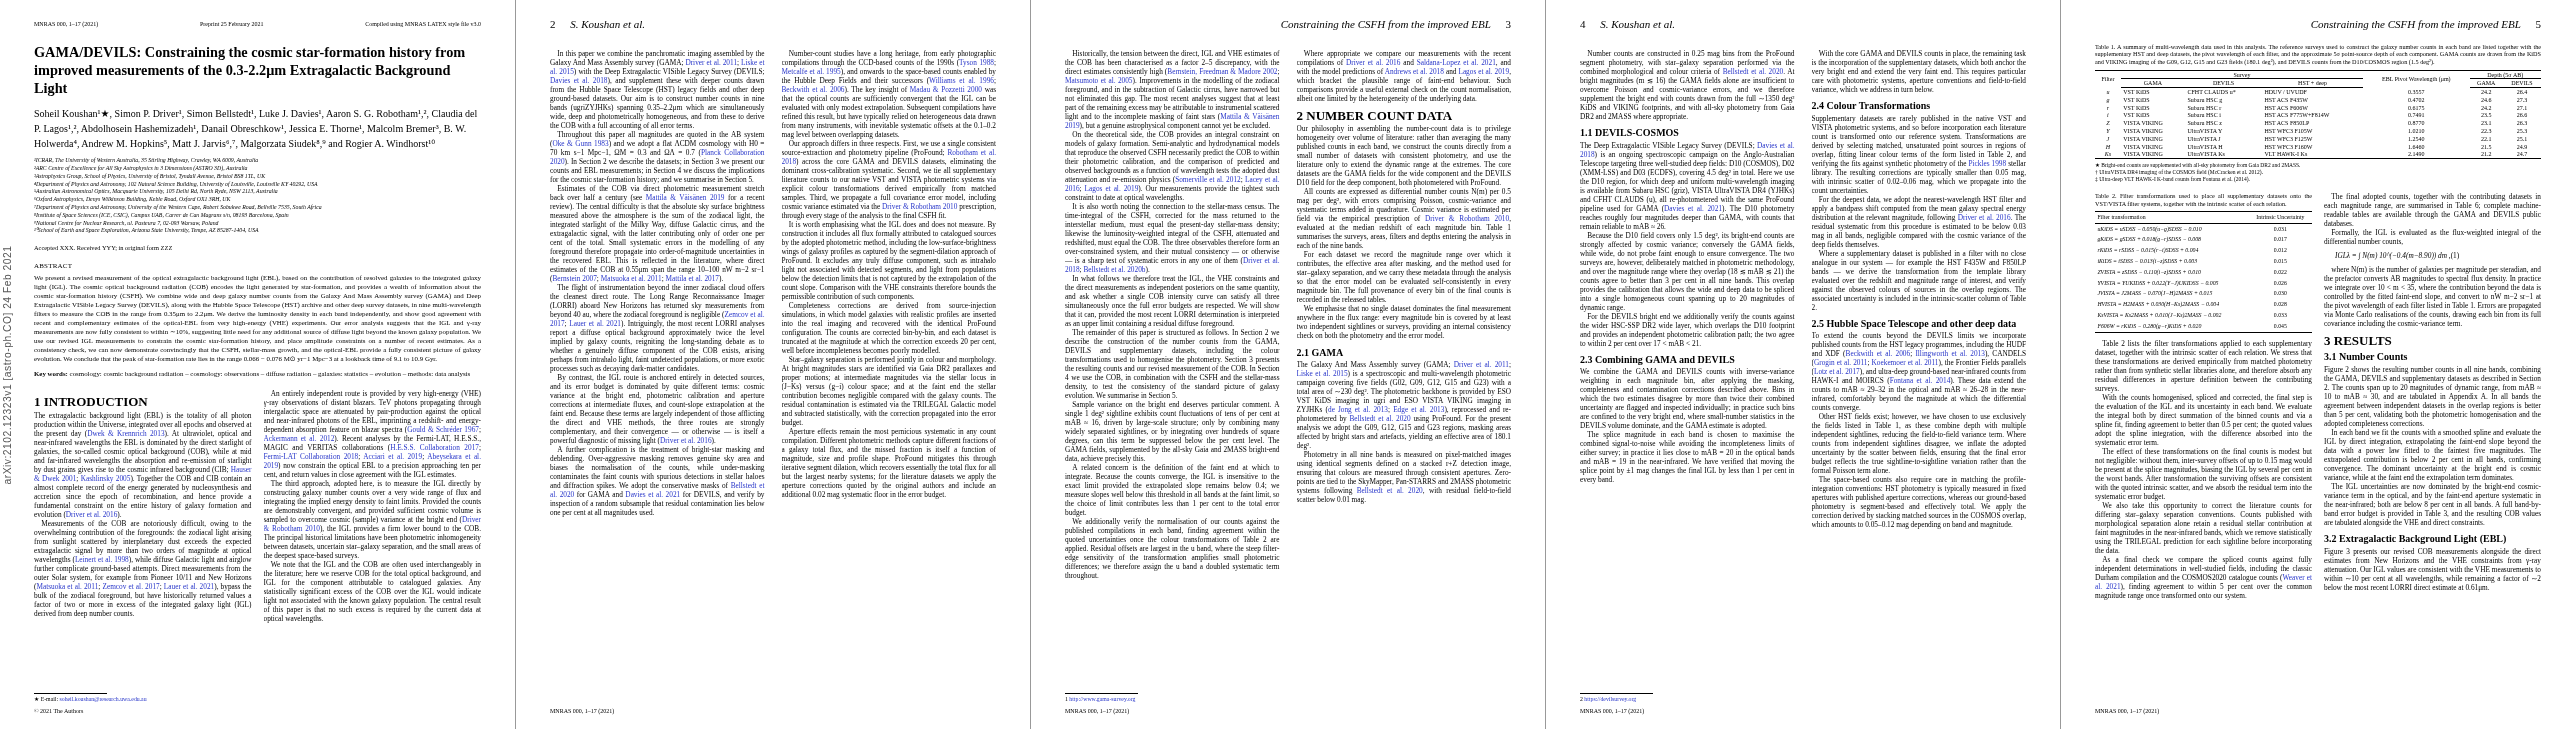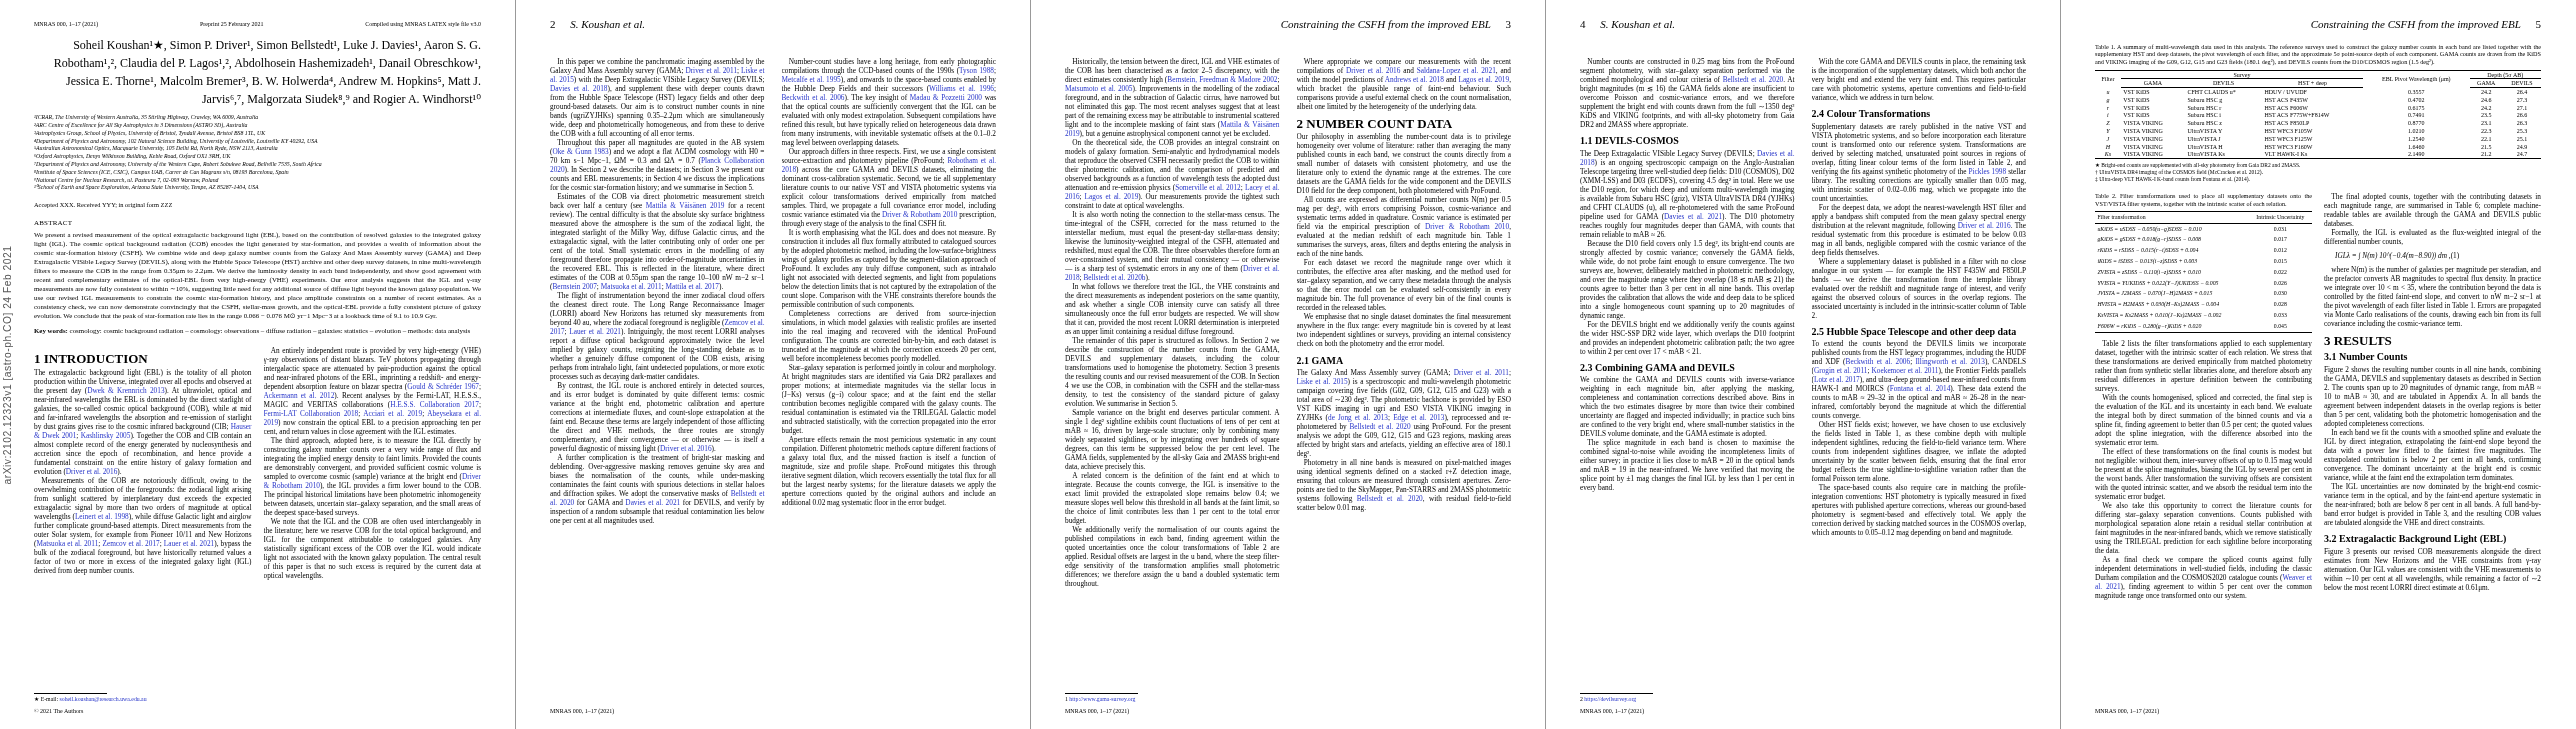--- a/index.html
+++ b/index.html
@@ -5,21 +5,21 @@
   html,body { margin:0; padding:0; background:#777; }
   .spread { display:flex; width:2576px; height:729px; background:#fff; }
   .page { position:relative; width:515px; height:729px; box-sizing:border-box;
           background:#fff; overflow:hidden; padding:20.7px 34px 0 34px;
           font-family:"Liberation Serif", serif; color:#000; }
   .page + .page { border-left:0.6px solid #999; }
 
   
   .masthead { display:flex; justify-content:space-between; font-size:6px; }
   .title { font-size:14.3px; font-weight:bold; line-height:1.26; margin:16px 0 0 0; }
-  .authors { margin-top:9.7px; font-size:12px; line-height:1.5;text-align:right; }
+  .authors { margin-top:9.7px; font-size:10px; line-height:1.5; }
   .affils { margin-top:6px; font-size:5.8px; font-style:italic; line-height:1.34; }
   .dates { margin-top:8.5px; font-size:6.4px; }
   .abs-head { margin-top:11px; font-size:7px; font-weight:normal; letter-spacing:0.2px; }
   .abstract { margin-top:3.6px; font-size:6.9px; line-height:9px; text-align:justify; }
   .keywords { margin-top:7.3px; font-size:6.9px; line-height:8.8px; text-align:justify; }
   .kw-label { font-weight:bold; }
   .arxiv-stamp { position:absolute; left:2.4px; top:50%;
                  transform:translateY(-50%) rotate(180deg);
                  writing-mode:vertical-rl; white-space:nowrap;
                  font-family:"Liberation Sans", sans-serif;
@@ -31,21 +31,21 @@
   .runhead.even .pn { margin-right:12px; }
   .runhead.odd { text-align:right; }
   .runhead.odd .pn { margin-left:12px; }
   .pagefoot { position:absolute; left:34px; bottom:14.6px; font-size:6px; }
 
   
   .cols { display:flex; gap:12px; margin-top:9.7px; }
   .col { width:218px; overflow:hidden; text-align:justify;
          font-size:7.3px; line-height:9px; }
   .p1cols .col { height:265px; }
-  .tall { margin-top:36px;gap:17px; }
+  .tall { margin-top:28px;gap:17px; }
   .tall .col { height:642px; }
   .p5cols { margin-top:8.5px; }
   .p5cols .col { height:493px; }
   .flow-p { margin:0; text-indent:7.3px; }
   .flow-p.noindent { text-indent:0; }
   .flow-h1 { font-weight:bold; font-size:13px; margin:8.5px 0 4.3px 0; text-align:left; }
   .flow-h2 { font-weight:bold; font-size:10px; margin:7.3px 0 3.6px 0; text-align:left; }
   .flow-eq { display:flex; align-items:center;
              margin:4.9px 0; padding-left:11px; font-style:italic; }
   .flow-eq .eqnum { font-style:normal; }
@@ -80,20 +80,21 @@
 
 <div class="spread">
 
   <div class="page">
     <div class="arxiv-stamp">arXiv:2102.12323v1  [astro-ph.CO]  24 Feb 2021</div>
     <div class="masthead">
       <span>MNRAS 000, 1–17 (2021)</span>
       <span>Preprint 25 February 2021</span>
       <span>Compiled using MNRAS LATEX style file v3.0</span>
     </div>
+    <h1 class="title">GAMA/DEVILS: Constraining the cosmic star-formation history from improved measurements of the 0.3-2.2μm Extragalactic Background Light</h1>
     <div class="authors">Soheil Koushan¹★, Simon P. Driver¹, Simon Bellstedt¹, Luke J. Davies¹, Aaron S. G. Robotham¹,², Claudia del P. Lagos¹,², Abdolhosein Hashemizadeh¹, Danail Obreschkow¹, Jessica E. Thorne¹, Malcolm Bremer³, B. W. Holwerda⁴, Andrew M. Hopkins⁵, Matt J. Jarvis⁶,⁷, Malgorzata Siudek⁸,⁹ and Rogier A. Windhorst¹⁰</div>
     <div class="affils">
         <div>¹ICRAR, The University of Western Australia, 35 Stirling Highway, Crawley, WA 6009, Australia</div>
         <div>²ARC Centre of Excellence for All Sky Astrophysics in 3 Dimensions (ASTRO 3D), Australia</div>
         <div>³Astrophysics Group, School of Physics, University of Bristol, Tyndall Avenue, Bristol BS8 1TL, UK</div>
         <div>⁴Department of Physics and Astronomy, 102 Natural Science Building, University of Louisville, Louisville KY 40292, USA</div>
         <div>⁵Australian Astronomical Optics, Macquarie University, 105 Delhi Rd, North Ryde, NSW 2113, Australia</div>
         <div>⁶Oxford Astrophysics, Denys Wilkinson Building, Keble Road, Oxford OX1 3RH, UK</div>
         <div>⁷Department of Physics and Astronomy, University of the Western Cape, Robert Sobukwe Road, Bellville 7535, South Africa</div>
         <div>⁸Institute of Space Sciences (ICE, CSIC), Campus UAB, Carrer de Can Magrans s/n, 08193 Barcelona, Spain</div>

